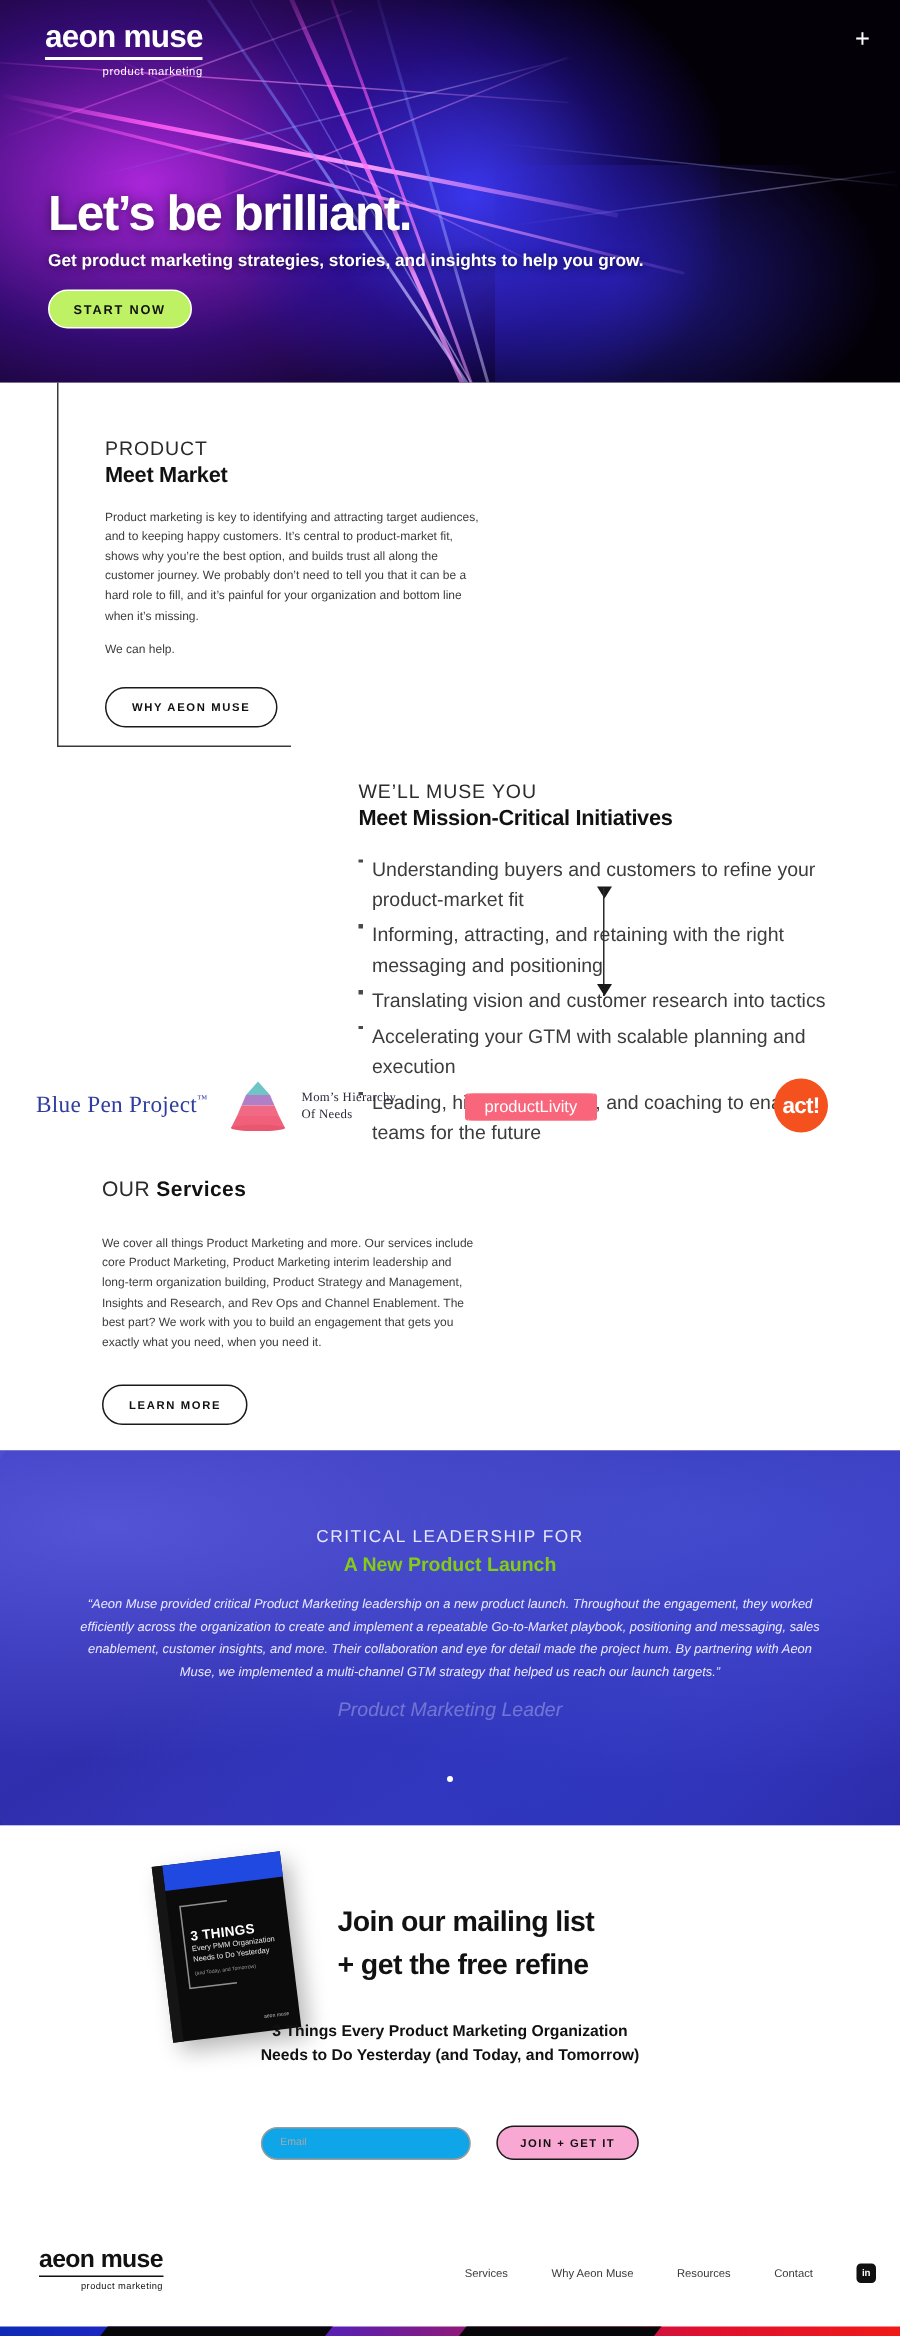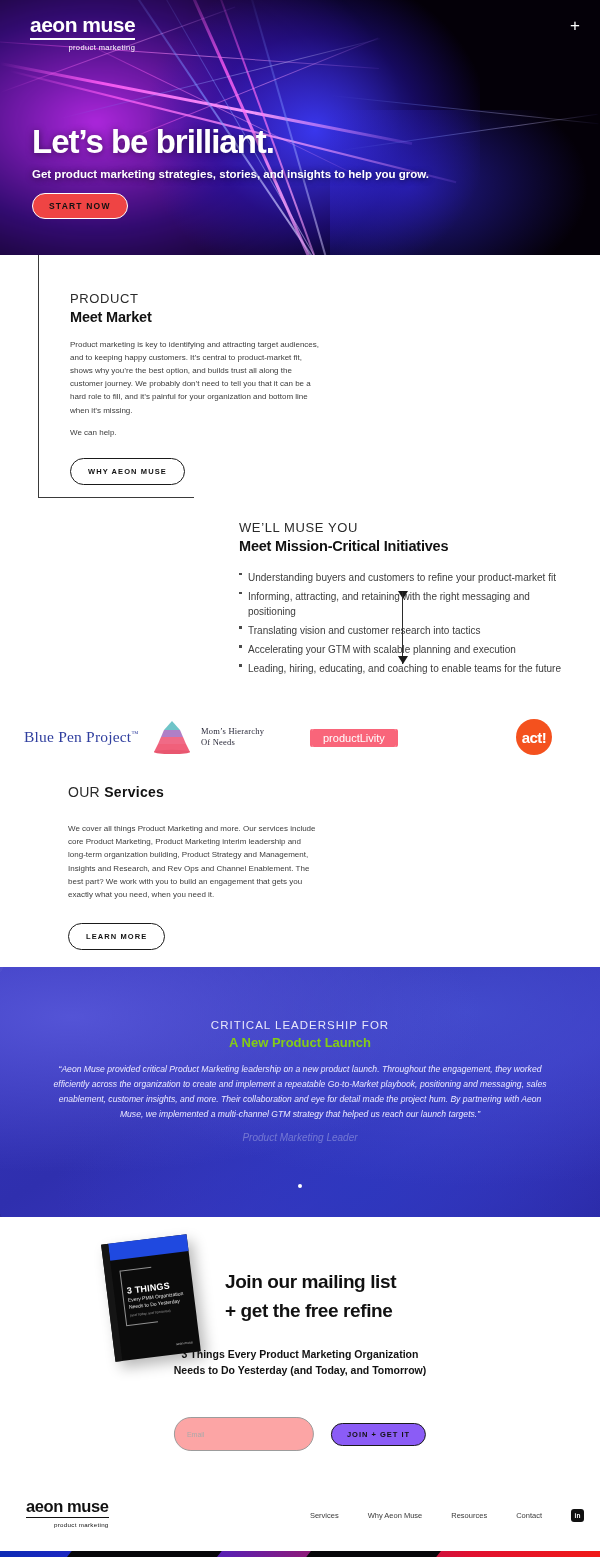--- a/index.html
+++ b/index.html
@@ -63,21 +63,21 @@
   .hero-copy { position:absolute; left:32px; bottom:36px; }
   .hero-title {
     color:#fff; font-size:33px; font-weight:700; letter-spacing:-1px;
     line-height:1.05; text-shadow:0 1px 7px rgba(0,0,0,.5);
   }
   .hero-sub {
     color:#fff; font-size:11.5px; font-weight:700; margin-top:8px;
     text-shadow:0 1px 6px rgba(0,0,0,.65);
   }
   .btn-pill {
-    display:inline-block; background:#ef4444; color:#111;
+    display:inline-block; background:#bef264; color:#111;
     border-radius:30px; border:1px solid #fff;
     font-size:8.5px; font-weight:700; letter-spacing:1.2px;
     padding:7px 16px; margin-top:13px; cursor:pointer;
   }
 
   
   .sec-market { position:relative; padding:0; height:265px; }
   .lshape {
     position:absolute; left:38px; top:0px; width:156px; height:243px;
     border-left:1.4px solid #3a3a3a; border-bottom:1.4px solid #3a3a3a;
@@ -96,21 +96,21 @@
     display:inline-block; border:1.2px solid #1a1a1a; border-radius:30px;
     font-size:7.5px; font-weight:700; letter-spacing:1.1px; color:#111;
     padding:8px 17px; background:#fff; cursor:pointer;
   }
 
   
   .sec-mission { position:relative; padding:0 0 0 0; height:180px; }
   .mission-body { position:absolute; left:239px; top:0px; width:330px; }
   .mission-list { margin-top:16px; list-style:none; }
   .mission-list li {
-    font-size:10px; line-height:1.55; color:#3c3c3c; padding-left:9px;
+    font-size:13px; line-height:1.55; color:#3c3c3c; padding-left:9px;
     position:relative; margin-bottom:3.5px;
   }
   .mission-list li:before {
     content:""; position:absolute; left:0; top:3px;
     width:2.5px; height:2.5px; background:#4a4a4a;
   }
   .arrow-wrap { position:absolute; left:402px; top:592px; }
   .arrow-line { position:absolute; left:0; top:0; width:1.3px; height:72px; background:#2b2b2b; }
   .arrow-head {
     position:absolute; left:-4.2px; width:0; height:0;
@@ -170,21 +170,21 @@
       linear-gradient(60deg, rgba(0,0,0,.10) 0 2px, transparent 2px 22px);
     opacity:.6;
   }
   .quote-inner { position:relative; z-index:3; text-align:center; padding:52px 52px 0; }
   .q-eyebrow { color:#e7e7fb; font-size:11.5px; letter-spacing:1px; }
   .q-title { color:#84cc16; font-size:13px; font-weight:700; margin-top:4px; }
   .q-text {
     color:#eceaff; font-size:8.6px; font-style:italic; line-height:1.75;
     margin-top:12px;
   }
-  .q-attr { color:rgba(255,255,255,.30); font-size:10px; font-style:italic; margin-top:10px; }
+  .q-attr { color:rgba(255,255,255,.30); font-size:13px; font-style:italic; margin-top:10px; }
   .q-dot {
     position:absolute; left:50%; bottom:29px; width:4px; height:4px;
     border-radius:50%; background:#fff; transform:translateX(-50%); z-index:4;
     cursor:pointer;
   }
 
   
   .sec-mail { position:relative; height:262px; background:#fff; }
   .guide-book {
     position:absolute; left:108px; top:22px; width:86px; height:118px;
@@ -207,26 +207,26 @@
     position:absolute; left:50%; transform:translateX(-50%); top:130px;
     width:420px; text-align:center; font-size:10.5px; font-weight:700;
     color:#111; line-height:1.5;
   }
   .mail-form {
     position:absolute; left:50%; transform:translateX(-50%); top:200px;
     display:flex; align-items:center; gap:17px;
   }
   .email-input {
     width:140px; height:22px; border:1.1px solid #9c9c9c; border-radius:20px;
-    font-size:7px; padding:16px 12px; color:#333; background:#fca5a5;
+    font-size:7px; padding:4px 12px; color:#333; background:#0ea5e9;
     font-family:"Liberation Sans", sans-serif;
   }
   .email-input::placeholder { color:#a9a9a9; }
   .btn-join {
-    border:1.2px solid #1a1a1a; border-radius:20px; background:#8b5cf6;
+    border:1.2px solid #1a1a1a; border-radius:20px; background:#f9a8d4;
     font-size:7.5px; font-weight:700; letter-spacing:1px; color:#111;
     padding:6px 15px; cursor:pointer; font-family:"Liberation Sans", sans-serif;
   }
 
   
   .footer { position:relative; height:72px; background:#fff; }
   .f-logo { position:absolute; left:26px; top:19px; }
   .f-word { font-size:16.5px; font-weight:700; color:#111; letter-spacing:-.4px; line-height:1; }
   .f-rule { height:1.6px; background:#111; margin-top:2px; }
   .f-sub { font-size:6.2px; letter-spacing:.3px; color:#111; text-align:right; margin-top:2.5px; }

